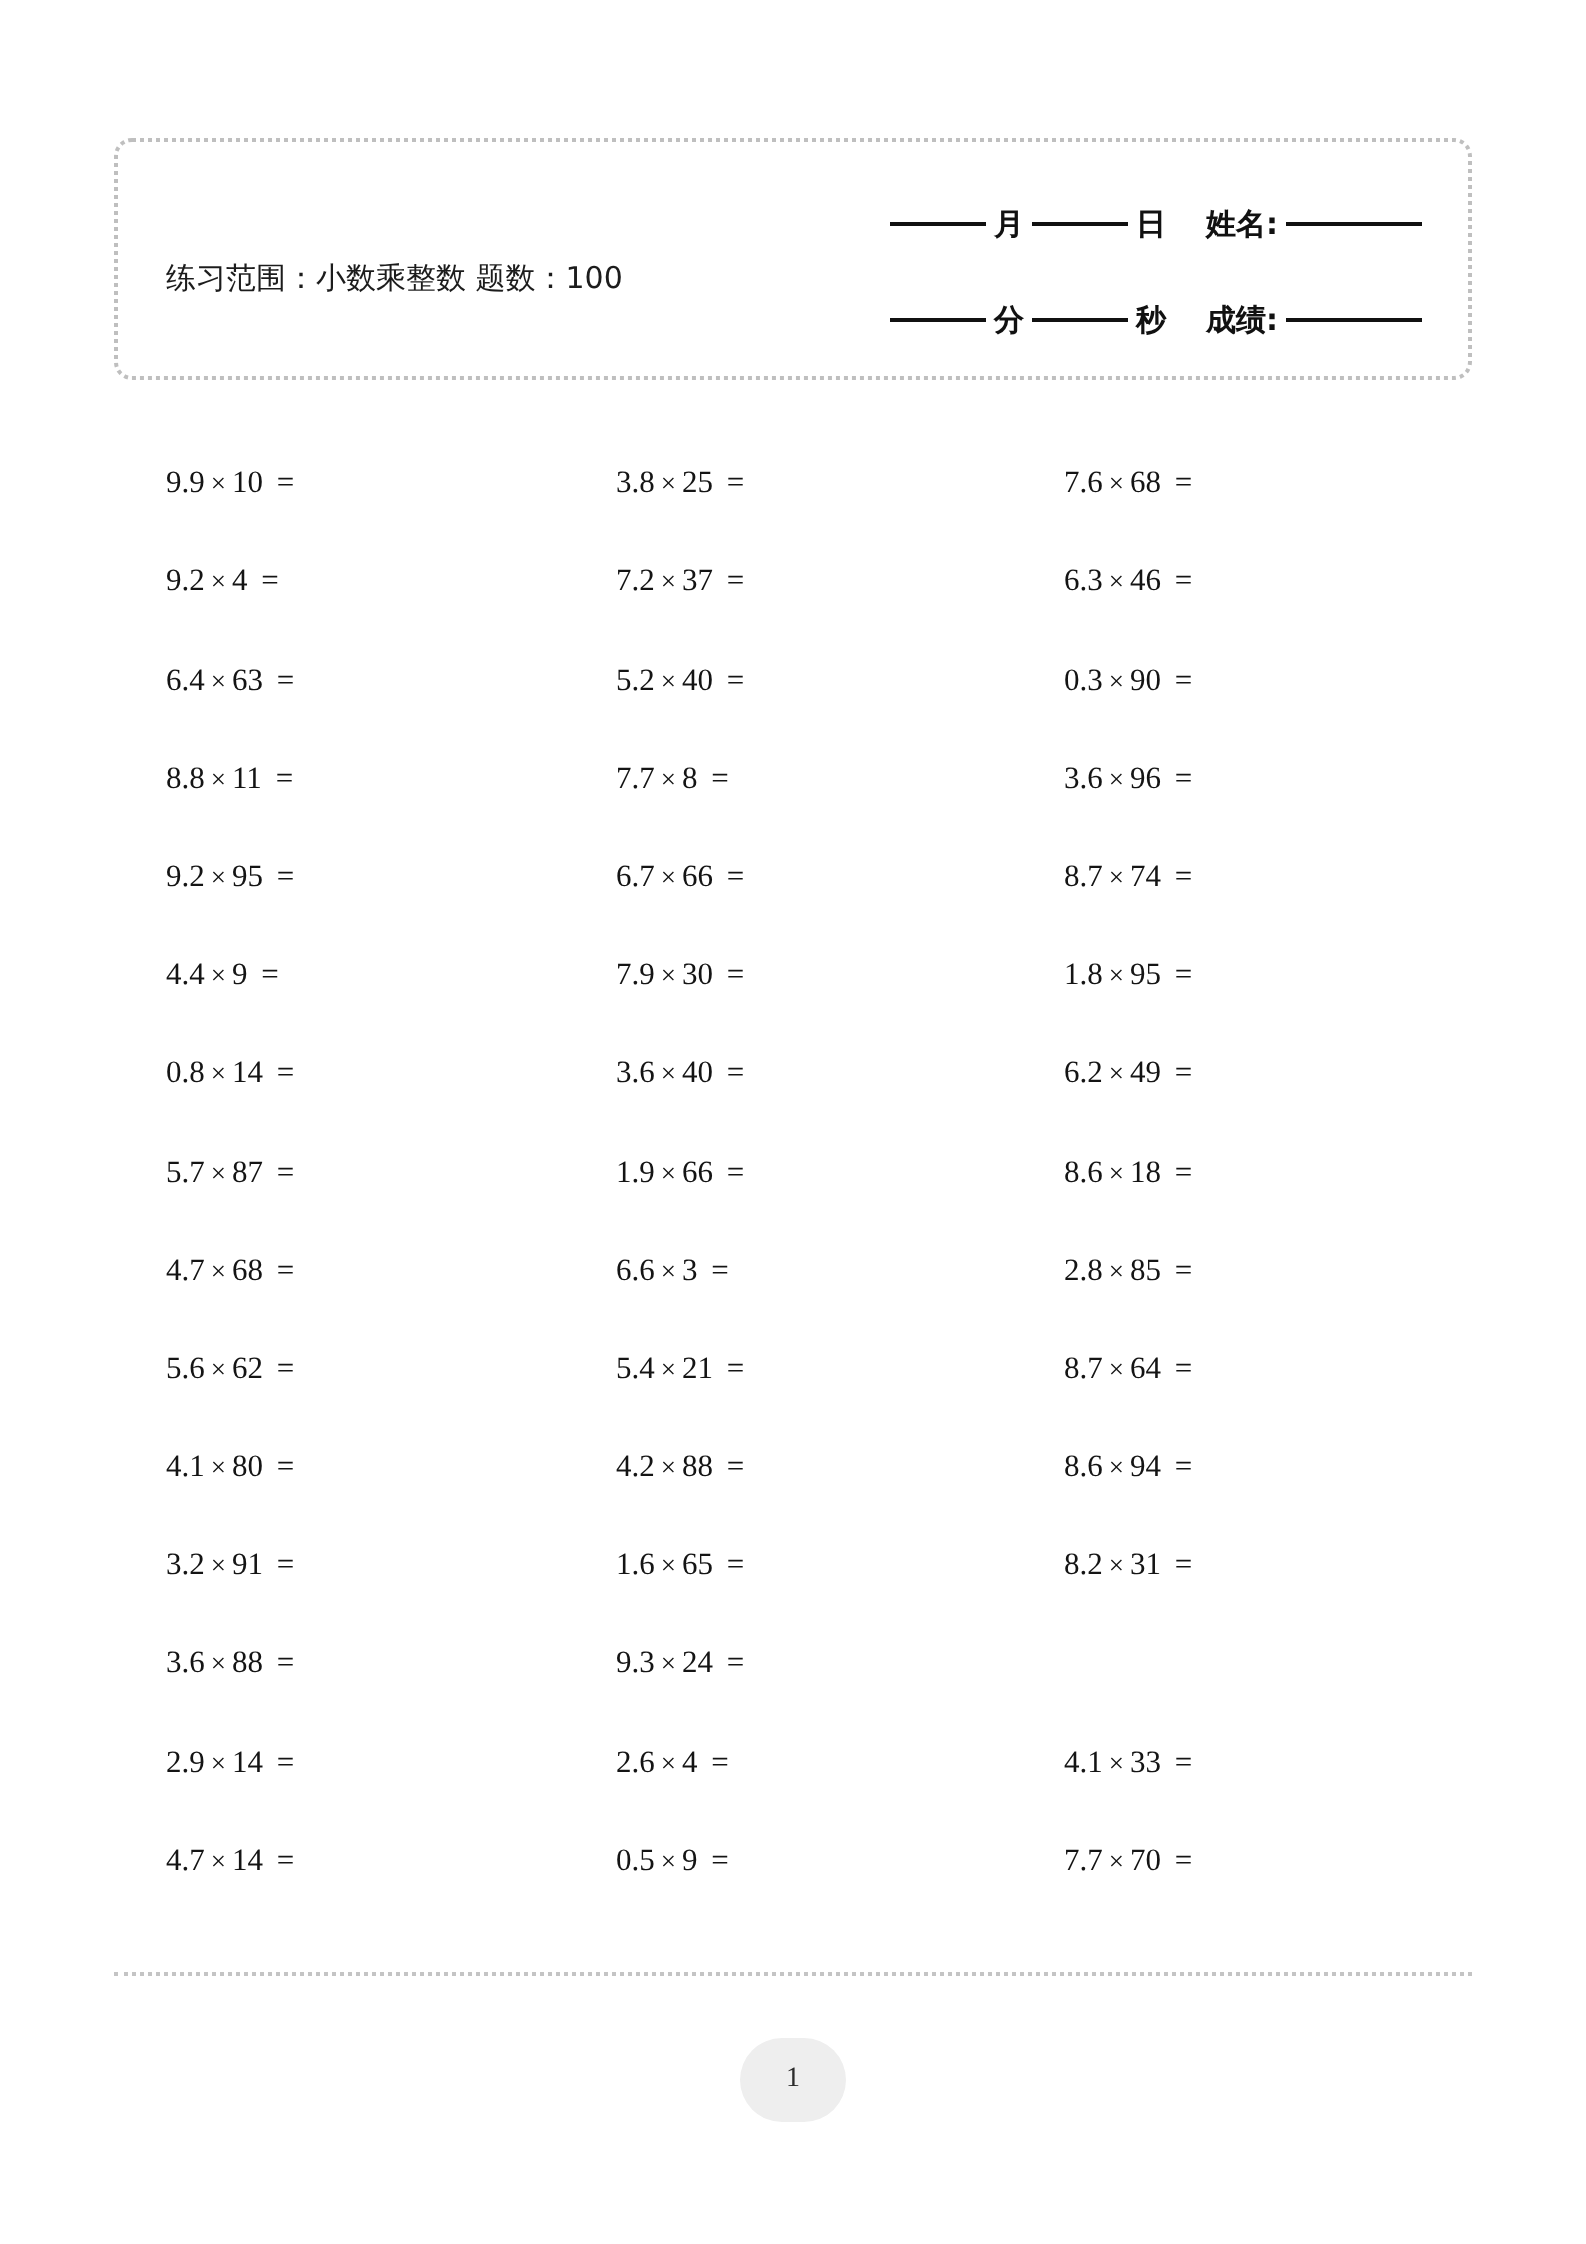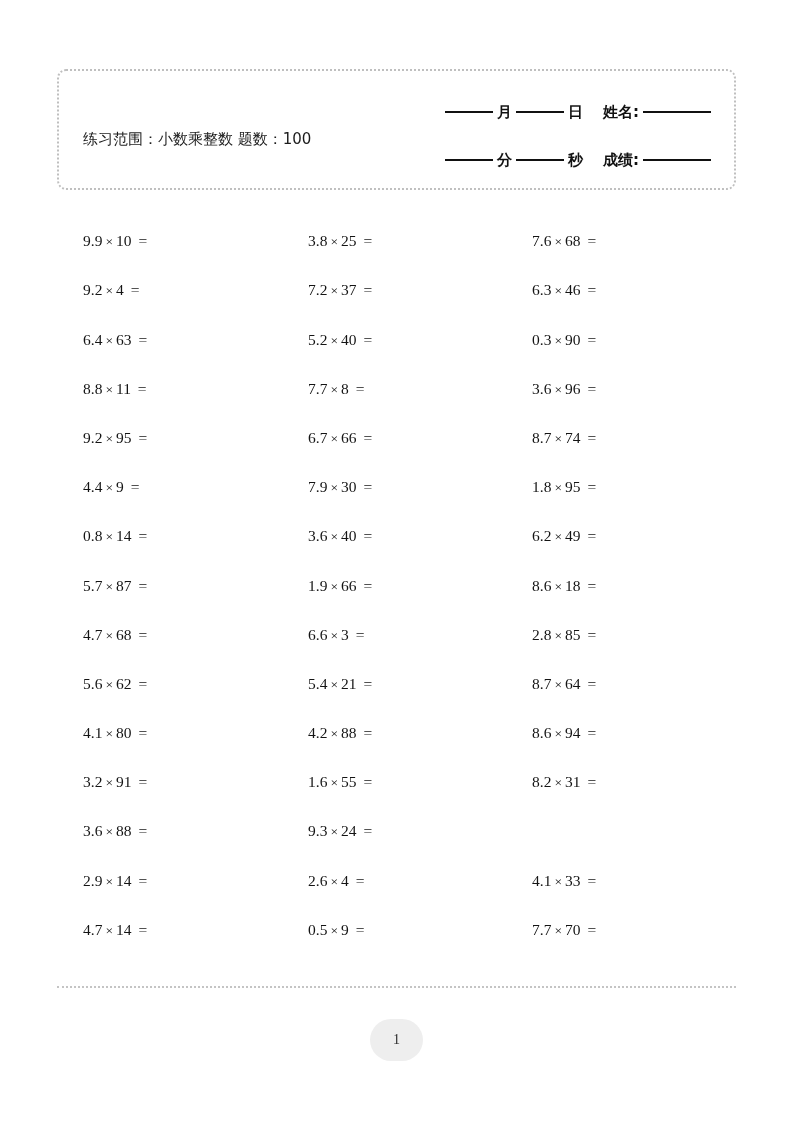--- a/index.html
+++ b/index.html
@@ -220,21 +220,21 @@
         <div class="pcell"><span class="pcell-inner"><span>5.4</span><span class="times">×</span><span>21</span><span class="eq"> =</span></span></div>
         <div class="pcell"><span class="pcell-inner"><span>8.7</span><span class="times">×</span><span>64</span><span class="eq"> =</span></span></div>
       </div>
       <div class="prow">
         <div class="pcell"><span class="pcell-inner"><span>4.1</span><span class="times">×</span><span>80</span><span class="eq"> =</span></span></div>
         <div class="pcell"><span class="pcell-inner"><span>4.2</span><span class="times">×</span><span>88</span><span class="eq"> =</span></span></div>
         <div class="pcell"><span class="pcell-inner"><span>8.6</span><span class="times">×</span><span>94</span><span class="eq"> =</span></span></div>
       </div>
       <div class="prow">
         <div class="pcell"><span class="pcell-inner"><span>3.2</span><span class="times">×</span><span>91</span><span class="eq"> =</span></span></div>
-        <div class="pcell"><span class="pcell-inner"><span>1.6</span><span class="times">×</span><span>55</span><span class="eq"> =</span></span></div>
+        <div class="pcell"><span class="pcell-inner"><span>1.6</span><span class="times">×</span><span>65</span><span class="eq"> =</span></span></div>
         <div class="pcell"><span class="pcell-inner"><span>8.2</span><span class="times">×</span><span>31</span><span class="eq"> =</span></span></div>
       </div>
       <div class="prow">
         <div class="pcell"><span class="pcell-inner"><span>3.6</span><span class="times">×</span><span>88</span><span class="eq"> =</span></span></div>
         <div class="pcell"><span class="pcell-inner"><span>9.3</span><span class="times">×</span><span>24</span><span class="eq"> =</span></span></div>
       </div>
       <div class="prow">
         <div class="pcell"><span class="pcell-inner"><span>2.9</span><span class="times">×</span><span>14</span><span class="eq"> =</span></span></div>
         <div class="pcell"><span class="pcell-inner"><span>2.6</span><span class="times">×</span><span>4</span><span class="eq"> =</span></span></div>
         <div class="pcell"><span class="pcell-inner"><span>4.1</span><span class="times">×</span><span>33</span><span class="eq"> =</span></span></div>

